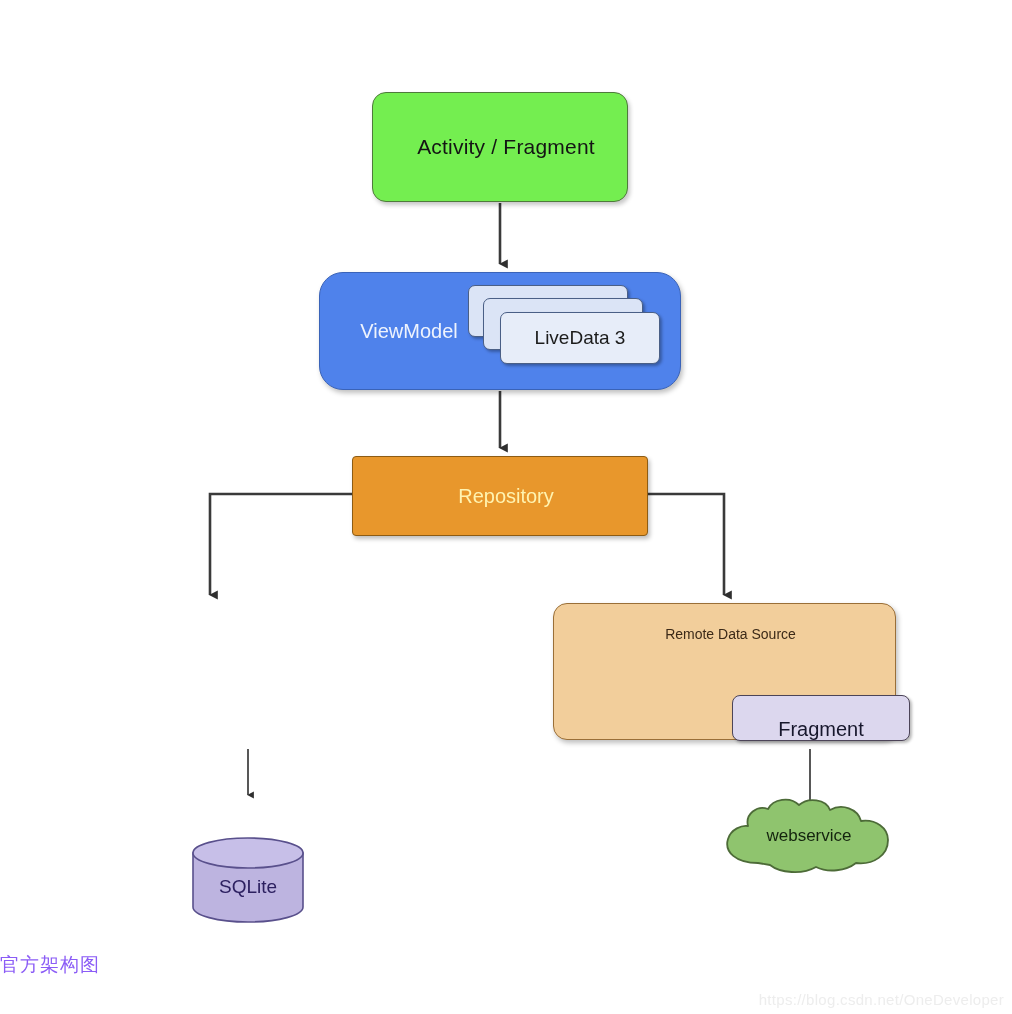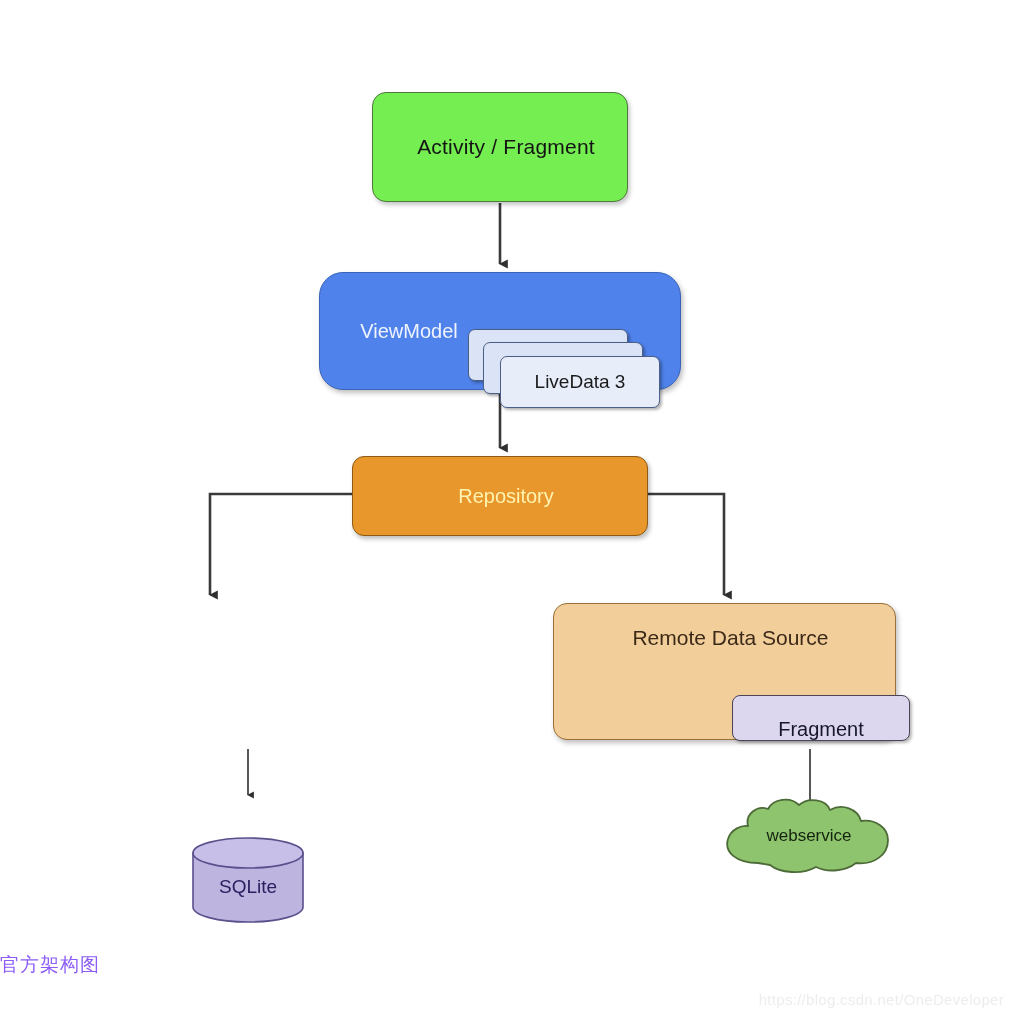--- a/index.html
+++ b/index.html
@@ -73,21 +73,20 @@
     color: #eef3fd;
     width: 150px;
     text-align: center;
   }
   .livedata-stack {
     position: absolute;
     left: 148px;
     top: 12px;
     width: 200px;
     height: 93px;
-    margin-top: 44px;
   }
   .ld-card {
     position: absolute;
     box-sizing: border-box;
     width: 160px;
     height: 52px;
     background: #dbe4f6;
     border: 1.4px solid #4a5f86;
     border-radius: 7px;
     box-shadow: 2px 2px 3px rgba(0,0,0,0.3);
@@ -104,21 +103,21 @@
   }
 
   
   .n-repository {
     left: 352px;
     top: 456px;
     width: 296px;
     height: 80px;
     background: #e8972c;
     border: 1.4px solid #8d5c14;
-    border-radius: 12px;
+    border-radius: 4px;
     align-items: center;
     box-shadow: 2px 3px 4px rgba(0,0,0,0.25);
   }
   .n-repository .label {
     font-size: 20px;
     color: #fff3b0;
   }
 
   
   .n-model {
@@ -165,21 +164,21 @@
     top: 603px;
     width: 343px;
     height: 137px;
     background: #f2ce9b;
     border: 1.4px solid #9a6f38;
     border-radius: 14px;
     align-items: flex-start;
     box-shadow: 2px 3px 5px rgba(0,0,0,0.25);
   }
   .n-remote .label {
-    font-size: 21px;
+    font-size: 14px;
     color: #3c2a18;
     margin-top: 22px;
   }
   .sub-retrofit {
     left: 178px;
     top: 91px;
     width: 178px;
     height: 46px;
     background: #dcd7ee;
   }

